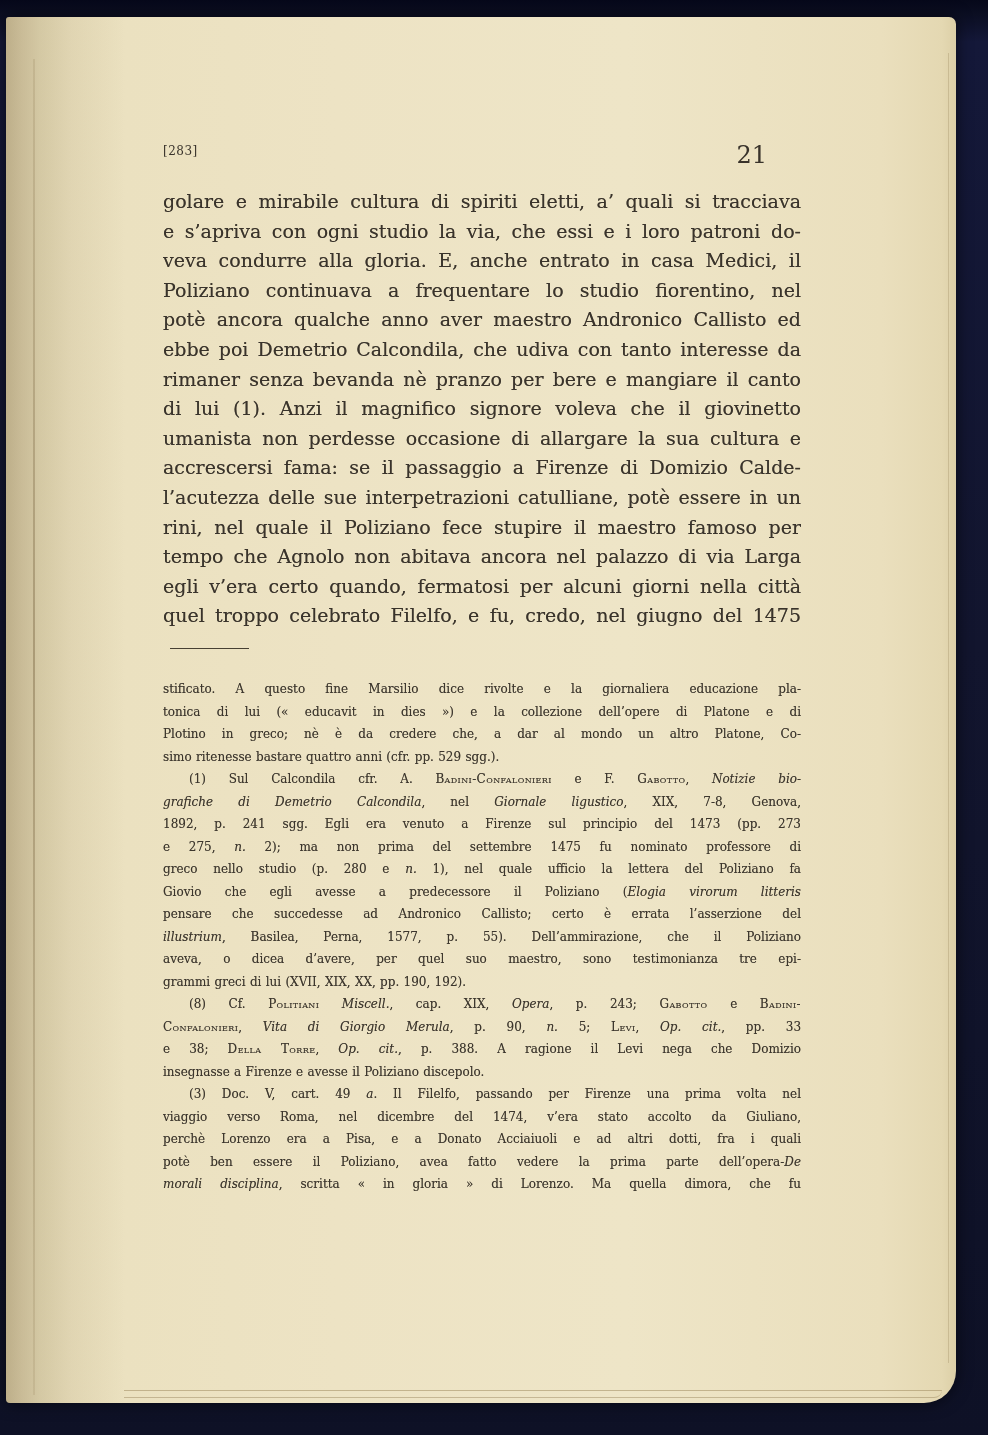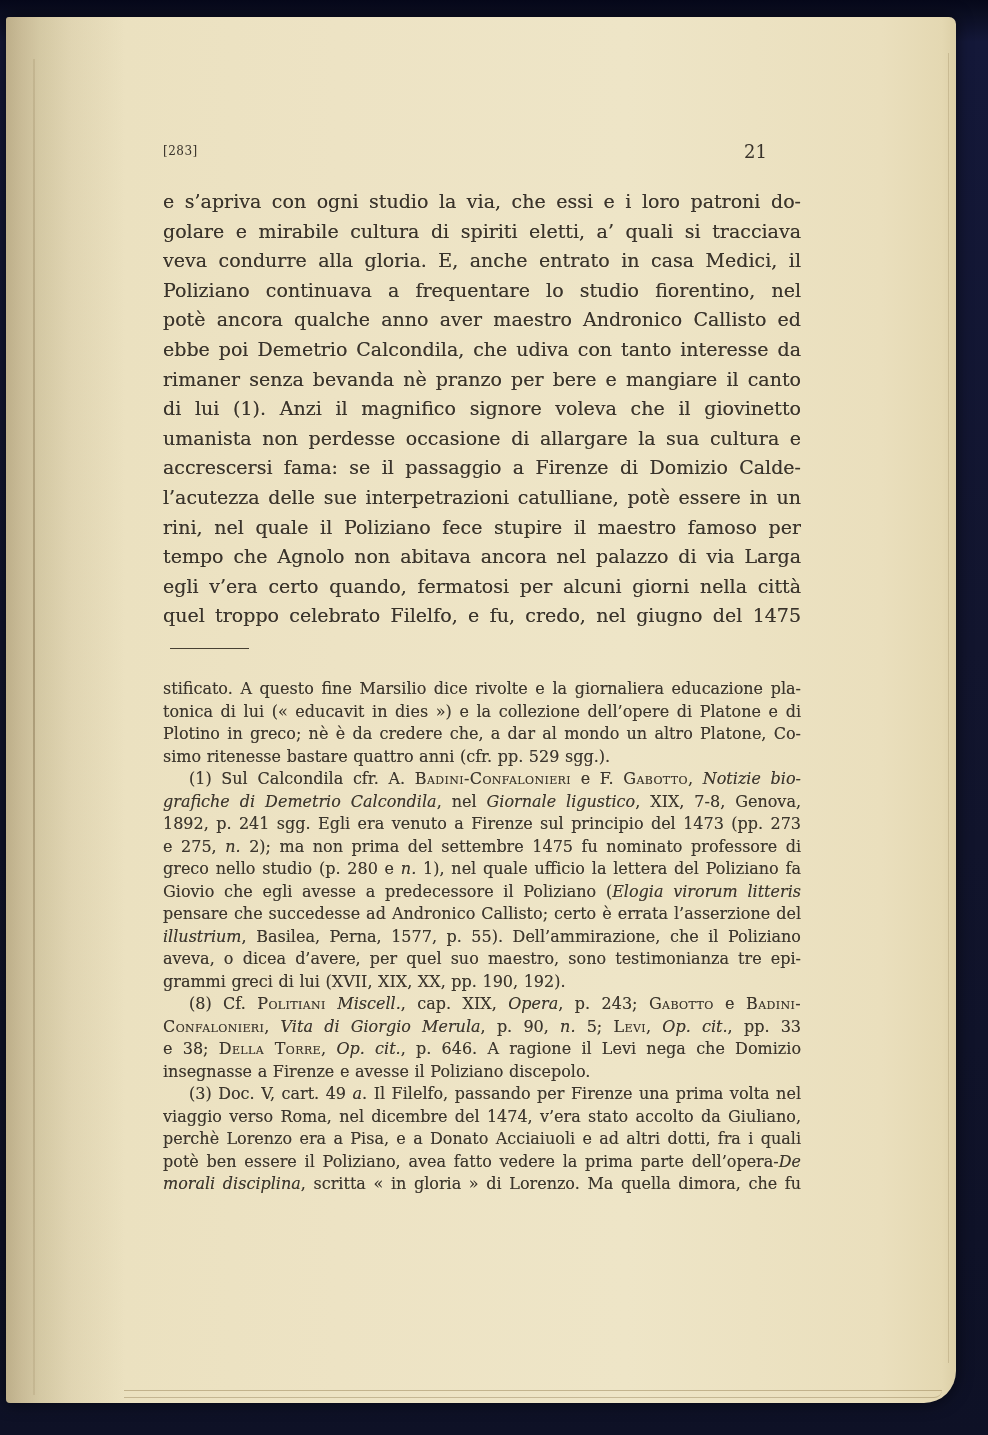--- a/index.html
+++ b/index.html
@@ -34,29 +34,29 @@
     border-radius:3px 0 0 4px;pointer-events:none;
   }
   .content{position:absolute;left:157px;top:0;width:638px;color:#39332b;}
   .header{position:absolute;top:124px;left:0;width:100%;height:26px;}
   .folio{position:absolute;left:0;top:3px;font-size:12px;letter-spacing:.5px;}
   .running-title{
     position:absolute;left:0;right:40px;top:7px;text-align:center;
     font-size:13.5px;letter-spacing:3.4px;word-spacing:9px;
     color:#3a342b;text-shadow:0 0 .6px rgba(58,52,43,.85);
   }
-  .page-num{position:absolute;right:34px;top:0;font-size:18px;}
+  .page-num{position:absolute;right:34px;top:0;font-size:24px;}
   .body-text{position:absolute;top:170px;left:0;width:100%;font-size:19px;}
   .body-text .line{
     height:29.6px;line-height:29.6px;overflow:hidden;
     text-align:justify;text-align-last:justify;word-spacing:1.5px;
     text-shadow:0 0 .5px rgba(54,47,39,.55);
   }
   .fn-rule{position:absolute;top:631px;left:7px;width:79px;border-top:1.6px solid #474033;}
-  .footnotes{position:absolute;top:661px;left:0;width:100%;font-size:16px;color:#3c362d;}
+  .footnotes{position:absolute;top:661px;left:0;width:100%;font-size:12px;color:#3c362d;}
   .footnotes .line{
     height:22.5px;line-height:22.5px;overflow:hidden;
     text-align:justify;text-align-last:justify;word-spacing:.5px;
     text-shadow:0 0 .4px rgba(60,54,45,.5);
   }
   .footnotes .line.indent{text-indent:26px;}
   .line.end{text-align-last:left;}
   .i{font-style:italic;}
   .sc{font-variant:small-caps;letter-spacing:.4px;}
 </style>
@@ -65,22 +65,22 @@
 
 <div class="page">
   <div class="gutter-shade"></div>
   <div class="crease"></div>
   <div class="content">
     <div class="header">
       <span class="folio">[283]</span>
       <span class="page-num">21</span>
     </div>
     <div class="body-text">
+        <div class="line"><span>golare e mirabile cultura di spiriti eletti, a’ quali si tracciava</span></div>
         <div class="line"><span>e s’apriva con ogni studio la via, che essi e i loro patroni do-</span></div>
-        <div class="line"><span>golare e mirabile cultura di spiriti eletti, a’ quali si tracciava</span></div>
         <div class="line"><span>veva condurre alla gloria. E, anche entrato in casa Medici, il</span></div>
         <div class="line"><span>Poliziano continuava a frequentare lo studio fiorentino, nel quale</span></div>
         <div class="line"><span>potè ancora qualche anno aver maestro Andronico Callisto ed</span></div>
         <div class="line"><span>ebbe poi Demetrio Calcondila, che udiva con tanto interesse da</span></div>
         <div class="line"><span>rimaner senza bevanda nè pranzo per bere e mangiare il canto</span></div>
         <div class="line"><span>di lui (1). Anzi il magnifico signore voleva che il giovinetto</span></div>
         <div class="line"><span>umanista non perdesse occasione di allargare la sua cultura e</span></div>
         <div class="line"><span>accrescersi fama: se il passaggio a Firenze di Domizio Calde-</span></div>
         <div class="line"><span>l’acutezza delle sue interpetrazioni catulliane, potè essere in un</span></div>
         <div class="line"><span>rini, nel quale il Poliziano fece stupire il maestro famoso per</span></div>
@@ -104,21 +104,21 @@
           <div class="line"><span>greco nello studio (p. 280 e </span><span class="i">n.</span><span> 1), nel quale ufficio la lettera del Poliziano fa</span></div>
           <div class="line"><span>Giovio che egli avesse a predecessore il Poliziano (</span><span class="i">Elogia virorum litteris</span></div>
           <div class="line"><span>pensare che succedesse ad Andronico Callisto; certo è errata l’asserzione del</span></div>
           <div class="line"><span class="i">illustrium</span><span>, Basilea, Perna, 1577, p. 55). Dell’ammirazione, che il Poliziano</span></div>
           <div class="line"><span>aveva, o dicea d’avere, per quel suo maestro, sono testimonianza tre epi-</span></div>
           <div class="line end"><span>grammi greci di lui (XVII, XIX, XX, pp. 190, 192).</span></div>
         </div>
         <div>
           <div class="line indent"><span>(8) Cf. </span><span class="sc">Politiani</span><span> </span><span class="i">Miscell.</span><span>, cap. XIX, </span><span class="i">Opera</span><span>, p. 243; </span><span class="sc">Gabotto</span><span> e </span><span class="sc">Badini-</span></div>
           <div class="line"><span class="sc">Confalonieri</span><span>, </span><span class="i">Vita di Giorgio Merula</span><span>, p. 90, </span><span class="i">n.</span><span> 5; </span><span class="sc">Levi</span><span>, </span><span class="i">Op. cit.</span><span>, pp. 33</span></div>
-          <div class="line"><span>e 38; </span><span class="sc">Della Torre</span><span>, </span><span class="i">Op. cit.</span><span>, p. 646. A ragione il Levi nega che Domizio</span></div>
+          <div class="line"><span>e 38; </span><span class="sc">Della Torre</span><span>, </span><span class="i">Op. cit.</span><span>, p. 388. A ragione il Levi nega che Domizio</span></div>
           <div class="line end"><span>insegnasse a Firenze e avesse il Poliziano discepolo.</span></div>
         </div>
         <div>
           <div class="line indent"><span>(3) Doc. V, cart. 49 </span><span class="i">a</span><span>. Il Filelfo, passando per Firenze una prima volta nel</span></div>
           <div class="line"><span>viaggio verso Roma, nel dicembre del 1474, v’era stato accolto da Giuliano,</span></div>
           <div class="line"><span>perchè Lorenzo era a Pisa, e a Donato Acciaiuoli e ad altri dotti, fra i quali</span></div>
           <div class="line"><span>potè ben essere il Poliziano, avea fatto vedere la prima parte dell’opera-</span><span class="i">De</span></div>
           <div class="line"><span class="i">morali disciplina</span><span>, scritta « in gloria » di Lorenzo. Ma quella dimora, che fu</span></div>
         </div>
       </div>

